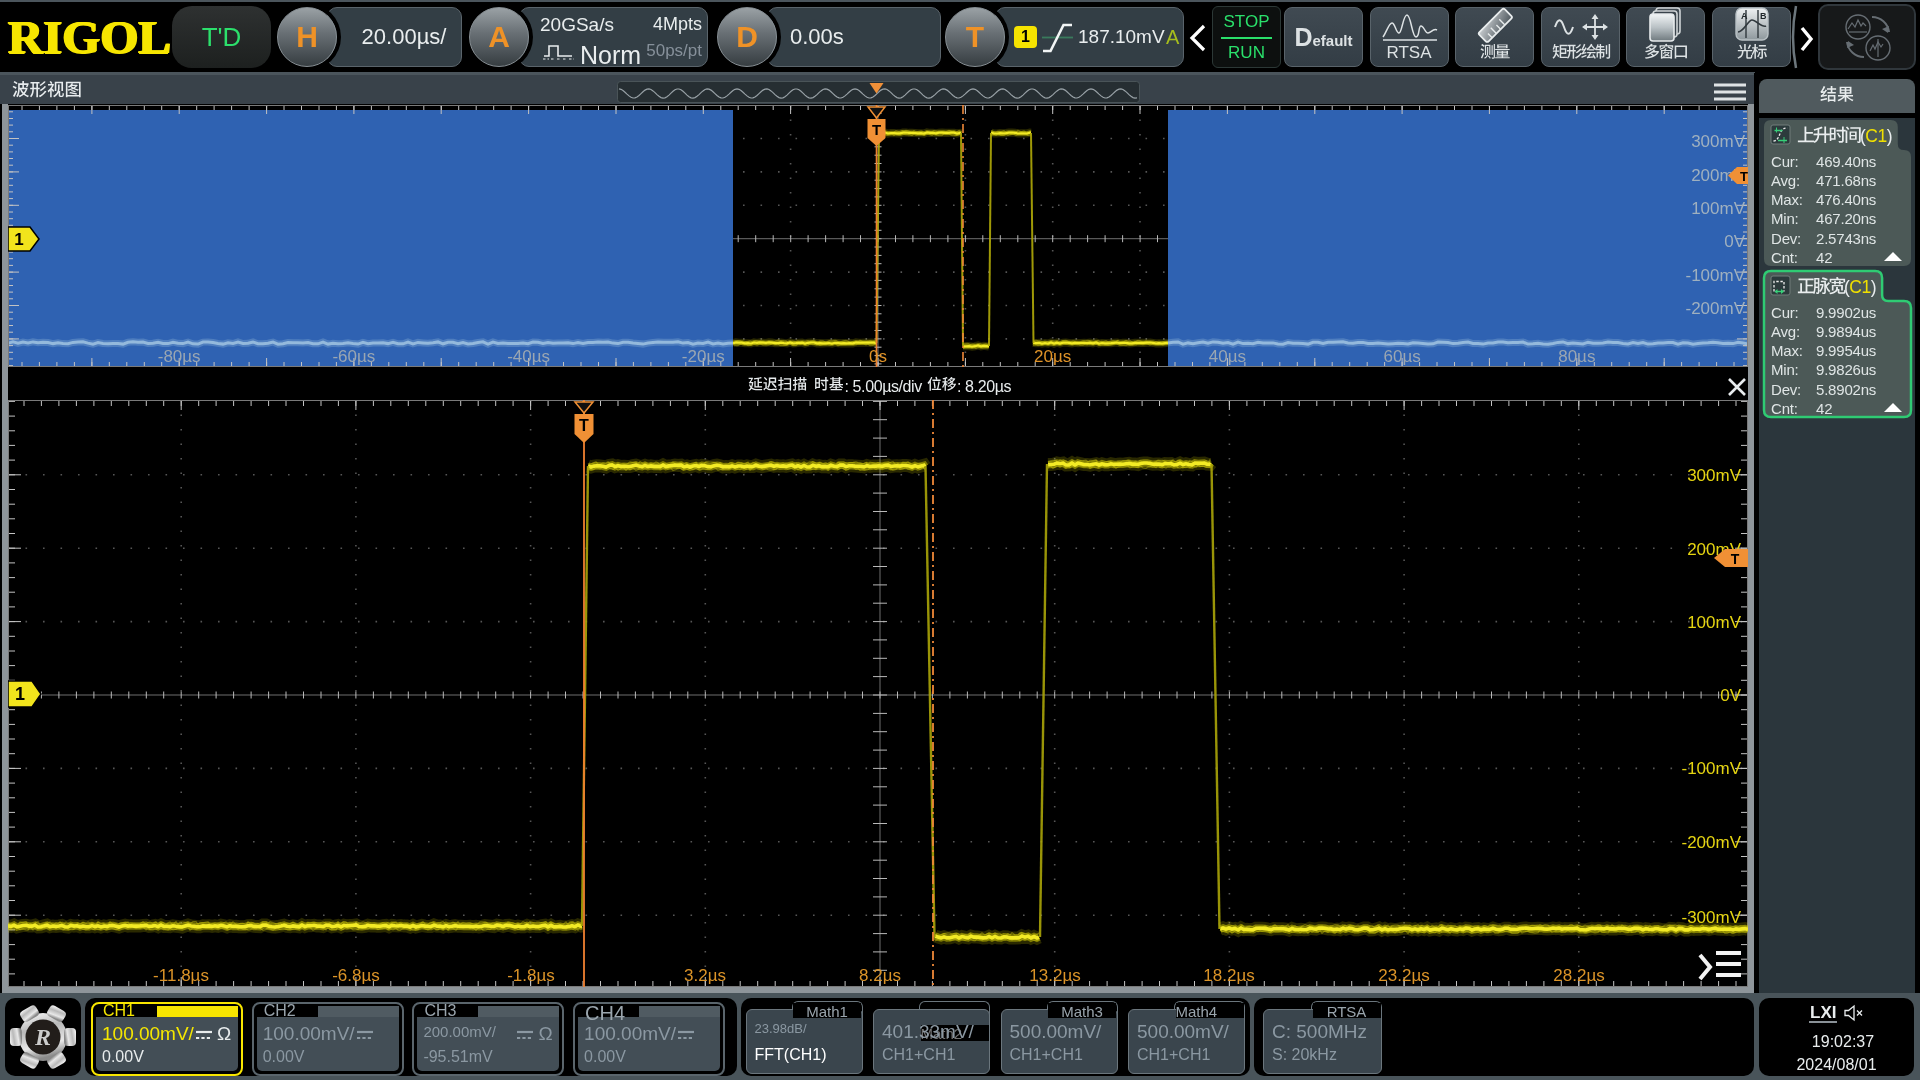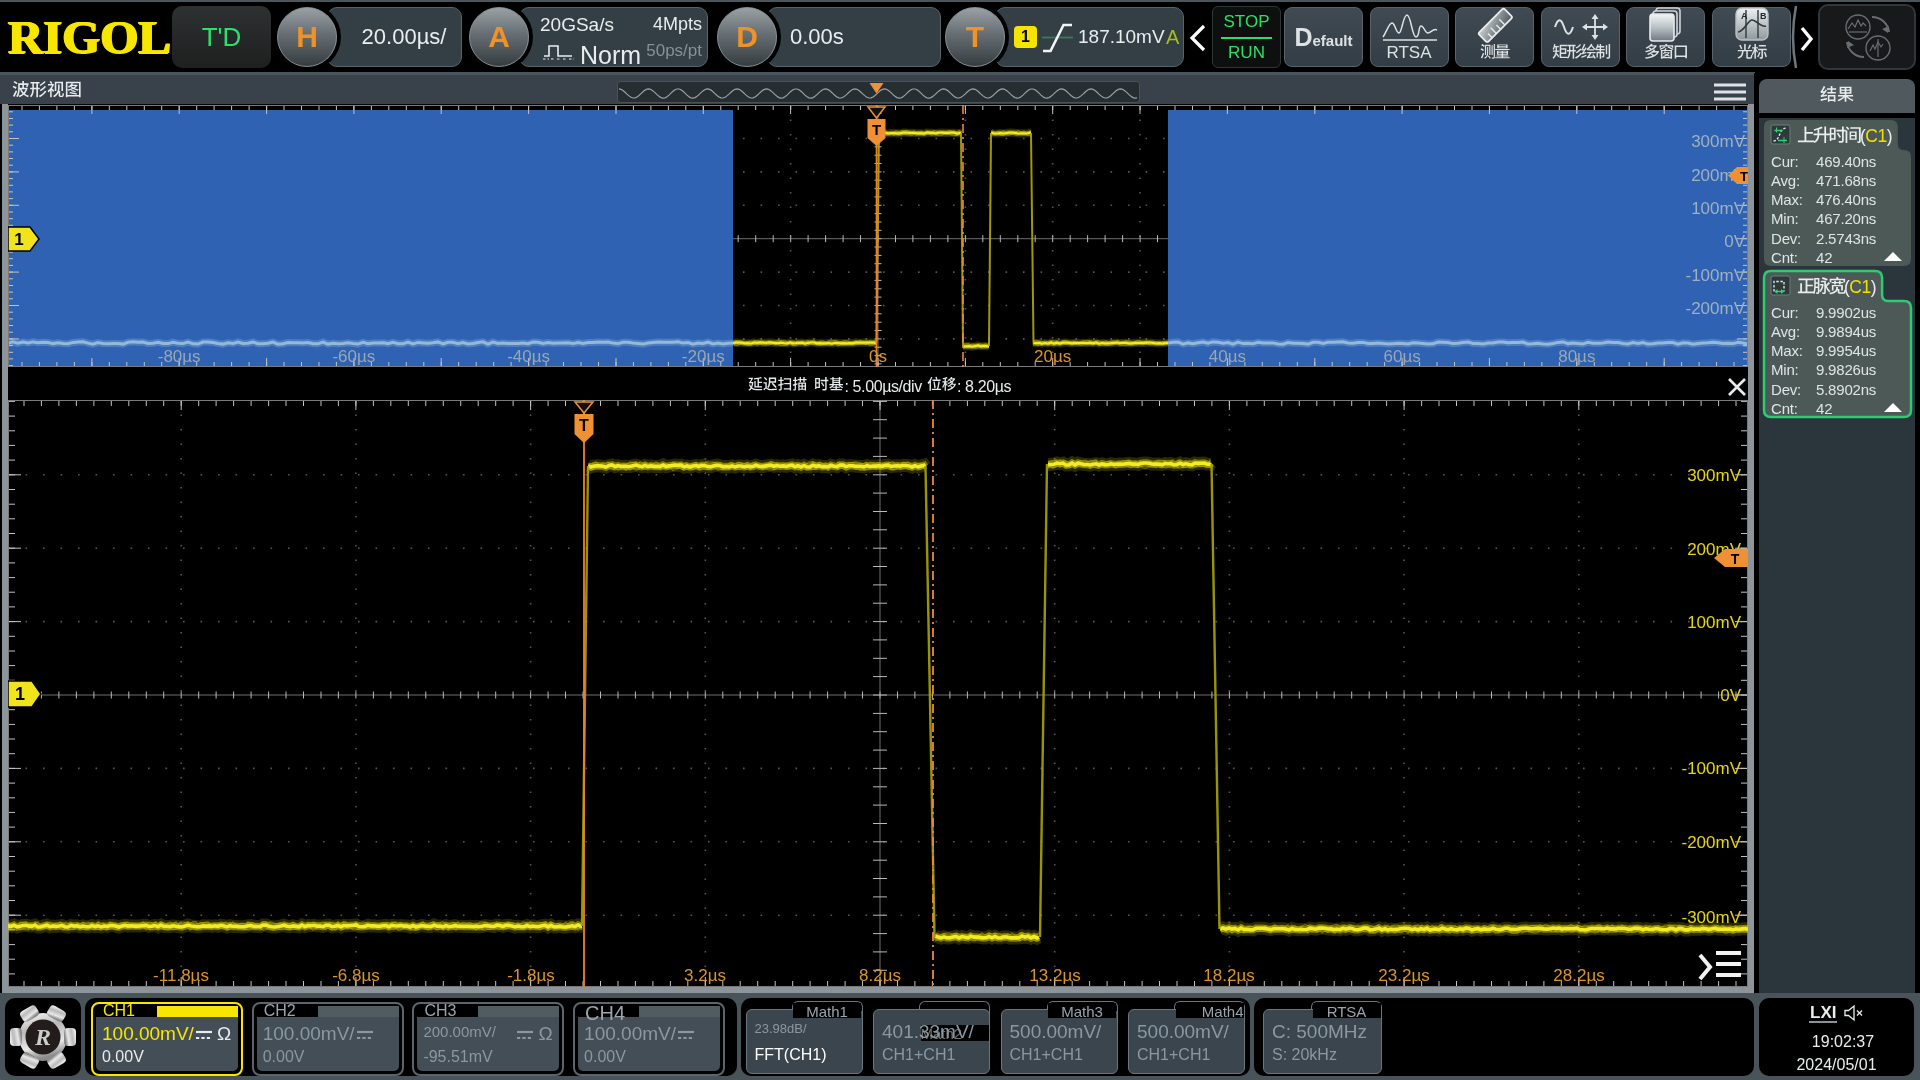--- a/index.html
+++ b/index.html
@@ -44,21 +44,21 @@
       <path id="g89c6" d="M443 797V265H534V715H822V265H917V797ZM630 646V467C630 311 601 117 347 -15C366 -29 397 -66 408 -85C544 -14 622 82 667 183V25C667 -49 697 -70 771 -70H853C946 -70 959 -26 969 130C946 136 916 148 893 166C890 28 884 0 853 0H787C763 0 755 8 755 36V275H699C716 341 721 406 721 465V646ZM144 801C177 763 213 711 230 674H59V588H287C230 466 132 350 34 284C47 265 67 215 74 188C109 214 144 246 178 282V-83H268V330C300 287 334 239 352 208L412 283C394 304 327 382 290 423C335 491 374 566 401 643L351 678L334 674H243L311 716C293 752 255 804 217 842Z"></path>
       <path id="g8fdf" d="M70 782C127 729 193 652 221 602L299 656C267 706 199 779 142 831ZM597 386C686 298 801 175 852 98L933 162C878 238 759 357 671 441ZM268 483H46V395H174V132C131 114 80 73 31 21L96 -71C140 -7 186 55 218 55C241 55 274 23 318 -3C389 -45 474 -57 600 -57C699 -57 871 -50 942 -46C943 -19 958 29 970 56C871 43 715 34 603 34C490 34 402 41 335 81C306 97 286 113 268 125ZM508 545V565V706H806V545ZM408 796V566C408 441 398 272 301 154C325 143 368 115 386 97C465 194 494 331 504 454H902V796Z"></path>
       <path id="g91cf" d="M266 666H728V619H266ZM266 761H728V715H266ZM175 813V568H823V813ZM49 530V461H953V530ZM246 270H453V223H246ZM545 270H757V223H545ZM246 368H453V321H246ZM545 368H757V321H545ZM46 11V-60H957V11H545V60H871V123H545V169H851V422H157V169H453V123H132V60H453V11Z"></path>
       <path id="g95f4" d="M82 612V-84H180V612ZM97 789C143 743 195 678 216 636L296 688C272 731 217 791 171 834ZM390 289H610V171H390ZM390 483H610V367H390ZM305 560V94H698V560ZM346 791V702H826V24C826 11 823 7 809 6C797 6 758 5 720 7C732 -16 744 -55 749 -79C811 -79 856 -78 886 -63C915 -47 924 -24 924 24V791Z"></path>
     </defs>
   </svg>
 <div class="abs" style="left:0;top:0;width:1920px;height:74px;background:#000"></div>
 <div class="abs" style="left:0;top:0;width:1920px;height:2px;background:#4b555c"></div>
 <div class="abs" style="left:0;top:72px;width:1755px;height:3px;background:#4b555c"></div>
 <div class="abs" style="left:8px;top:8px;width:165px;height:58px;color:#f7e600;font-family:'Liberation Serif',serif;font-weight:bold;font-size:47px;line-height:58px;letter-spacing:0px;transform:scaleX(1.04);transform-origin:left;text-shadow:1px 0 0 #f7e600,-1px 0 0 #f7e600,0 1px 0 #f7e600">RIGOL</div>
-<div class="abs" style="left:172px;top:6px;width:99px;height:62px;border-radius:10px;background:linear-gradient(180deg,#2e3131,#1d201f);color:#2ce06c;font-size:26px;text-align:center;line-height:62px">T'D</div>
+<div class="abs" style="left:172px;top:6px;width:99px;height:62px;border-radius:20px;background:linear-gradient(180deg,#2e3131,#1d201f);color:#2ce06c;font-size:26px;text-align:center;line-height:62px">T'D</div>
 <div class="panel" style="left:327px;width:135px"></div>
 <div class="abs white" style="left:348px;top:7px;width:112px;height:60px;text-align:center;line-height:60px;font-size:22px">20.00µs/</div>
 <div class="panel" style="left:519px;width:189px"></div>
 <div class="abs white" style="left:540px;top:14px;font-size:19px">20GSa/s</div>
 <svg class="abs" style="left:542px;top:40px" width="34" height="22">
 <path d="M2,16 h5 v-10 h9 v10 h14" fill="none" stroke="#e9edee" stroke-width="1.6"></path>
 <path d="M1,19 h6 M9,19 h4 M15,19 h4 M21,19 h4 M27,19 h5" fill="none" stroke="#e9edee" stroke-width="1" stroke-dasharray="2.5 2"></path>
 </svg>
 <div class="abs white" style="left:580px;top:41px;font-size:25px">Norm</div>
 <div class="abs white" style="left:632px;top:14px;width:70px;text-align:right;font-size:18px">4Mpts</div>
@@ -517,27 +517,27 @@
 <div class="abs" style="left:920.5px;top:1025px;width:68px;height:15.5px;background:#000;color:#737373;font-size:15px;">Math2</div>
 <div class="abs" style="left:882.0px;top:1021px;font-size:19px;color:#8b98a2">401.33mV/</div>
 <div class="abs" style="left:882.0px;top:1046px;font-size:16px;color:#8b98a2">CH1+CH1</div>
 <div class="abs" style="left:1046.5px;top:1001px;width:71px;height:17px;background:#000;border:1.5px solid #6b767d;border-bottom:none;border-radius:6px 6px 0 0"></div>
 <div class="abs" style="left:1000.5px;top:1009px;width:117px;height:65px;background:#3a454d;border:1.5px solid #6b767d;border-radius:6px"></div>
 <div class="abs" style="left:1048.0px;top:1002.5px;width:68px;height:15.5px;background:#000;color:#9aa5ad;font-size:15px;text-align:center">Math3</div>
 <div class="abs" style="left:1009.5px;top:1021px;font-size:19px;color:#8b98a2">500.00mV/</div>
 <div class="abs" style="left:1009.5px;top:1046px;font-size:16px;color:#8b98a2">CH1+CH1</div>
 <div class="abs" style="left:1174.0px;top:1001px;width:71px;height:17px;background:#000;border:1.5px solid #6b767d;border-bottom:none;border-radius:6px 6px 0 0"></div>
 <div class="abs" style="left:1128.0px;top:1009px;width:117px;height:65px;background:#3a454d;border:1.5px solid #6b767d;border-radius:6px"></div>
-<div class="abs" style="left:1175.5px;top:1002.5px;width:68px;height:15.5px;background:#000;color:#9aa5ad;font-size:15px;text-align:right">Math4</div>
+<div class="abs" style="left:1175.5px;top:1002.5px;width:68px;height:15.5px;background:#000;color:#9aa5ad;font-size:15px;text-align:left">Math4</div>
 <div class="abs" style="left:1137.0px;top:1021px;font-size:19px;color:#8b98a2">500.00mV/</div>
 <div class="abs" style="left:1137.0px;top:1046px;font-size:16px;color:#8b98a2">CH1+CH1</div>
 <div class="abs" style="left:1311px;top:1001px;width:71px;height:17px;background:#000;border:1.5px solid #6b767d;border-bottom:none;border-radius:6px 6px 0 0"></div>
 <div class="abs" style="left:1263px;top:1009px;width:119px;height:65px;background:#3a454d;border:1.5px solid #6b767d;border-radius:6px"></div>
 <div class="abs" style="left:1312.5px;top:1002.5px;width:68px;height:15.5px;background:#000;color:#9aa5ad;font-size:15px;text-align:center">RTSA</div>
 <div class="abs" style="left:1272px;top:1021px;font-size:19px;color:#8b98a2">C: 500MHz</div>
 <div class="abs" style="left:1272px;top:1046px;font-size:16px;color:#8b98a2">S: 20kHz</div>
 <div class="abs" style="left:1810px;top:1003px;font-size:17px;font-weight:bold;color:#e9edee">LXI</div>
 <div class="abs" style="left:1809px;top:1021px;width:28px;height:2px;background:#8a9197"></div>
 <svg class="abs" style="left:1843px;top:1004px" width="22" height="18">
 <path d="M2,6.5 h3.5 l5.5,-4.5 v14 l-5.5,-4.5 h-3.5 z" fill="none" stroke="#e9edee" stroke-width="1.3"></path>
 <path d="M14,6.5 l5,5 M19,6.5 l-5,5" stroke="#e9edee" stroke-width="1.3"></path>
 </svg>
 <div class="abs" style="left:1759px;top:1033px;width:168px;text-align:center;font-size:16px;color:#e9edee">19:02:37</div>
-<div class="abs" style="left:1759px;top:1056px;width:155px;text-align:center;font-size:16px;color:#e9edee">2024/05/01</div>
+<div class="abs" style="left:1759px;top:1056px;width:155px;text-align:center;font-size:16px;color:#e9edee">2024/08/01</div>
 </body></html>

